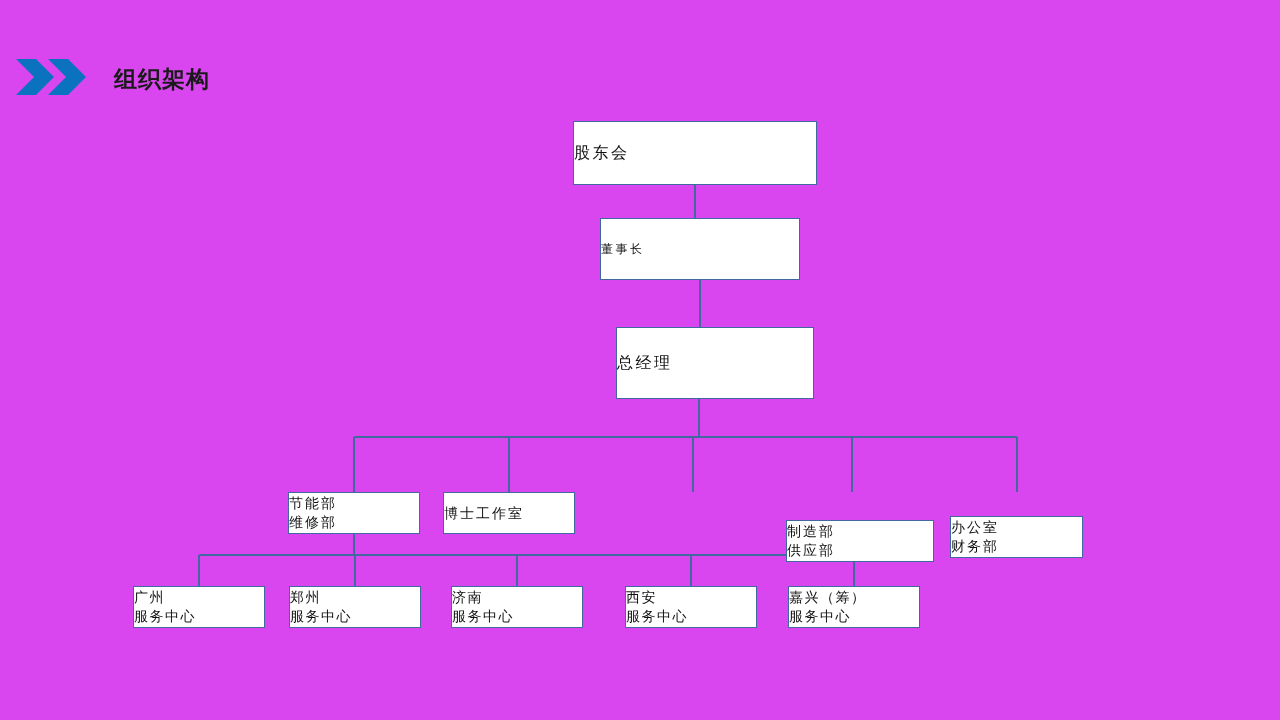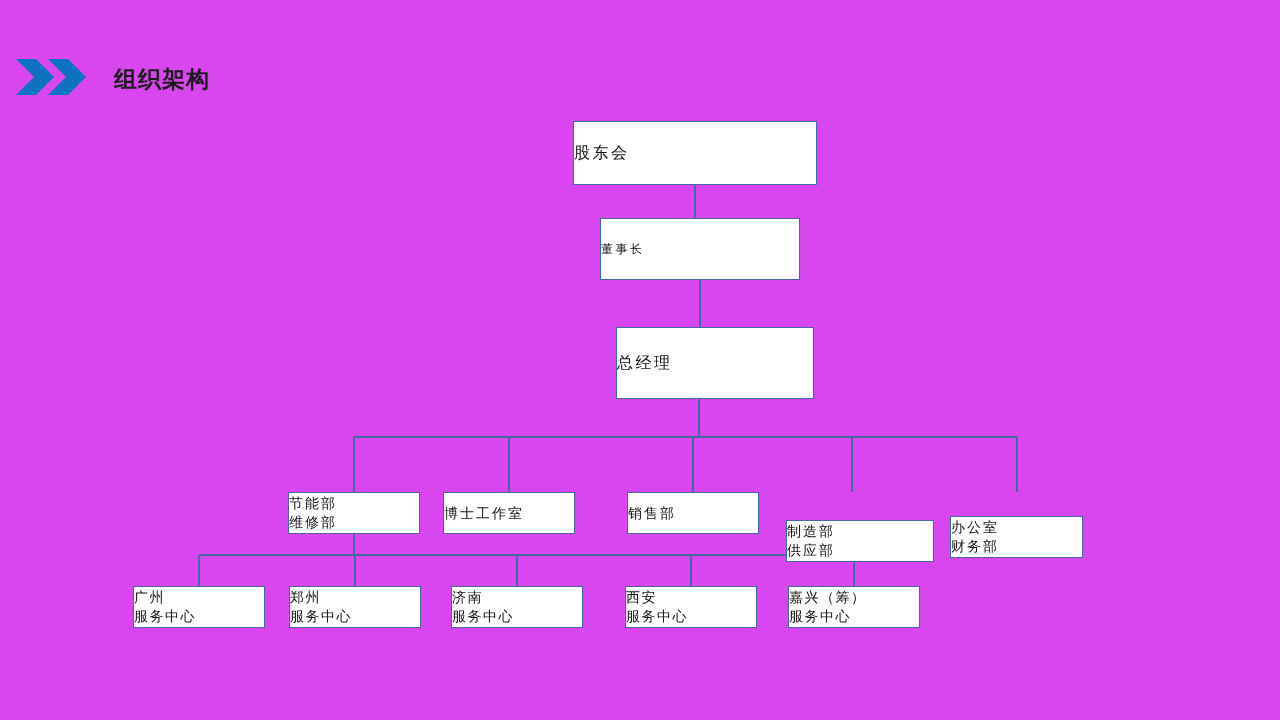--- a/index.html
+++ b/index.html
@@ -146,23 +146,20 @@
 
     <div class="node dept" style="left:288px; top:492px; width:132px; height:42px;">
       <span class="line">节能部</span>
       <span class="line">维修部</span>
     </div>
 
     <div class="node dept" style="left:443px; top:492px; width:132px; height:42px;">
       <span class="line">博士工作室</span>
     </div>
 
-    <div class="node dept" style="left:627px; top:492px; width:132px; height:42px;">
-      <span class="line">销售部</span>
-    </div>
 
     <div class="node dept" style="left:786px; top:520px; width:148px; height:42px;">
       <span class="line">制造部</span>
       <span class="line">供应部</span>
     </div>
 
     <div class="node dept" style="left:950px; top:492px; width:133px; height:42px;margin-top:24px;">
       <span class="line">办公室</span>
       <span class="line">财务部</span>
     </div>

